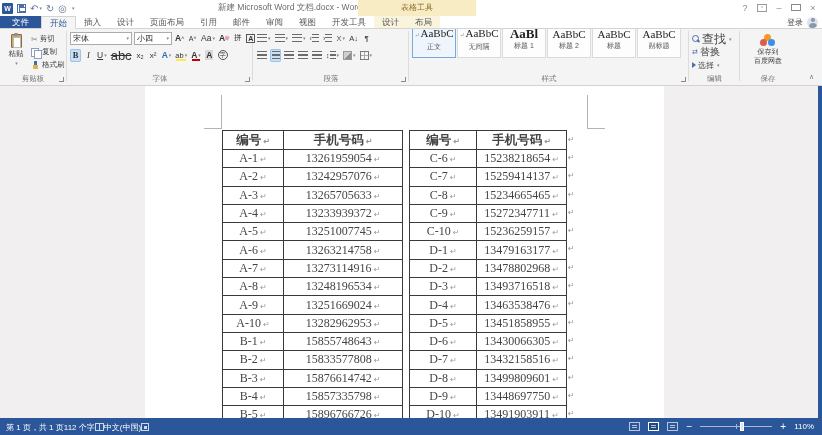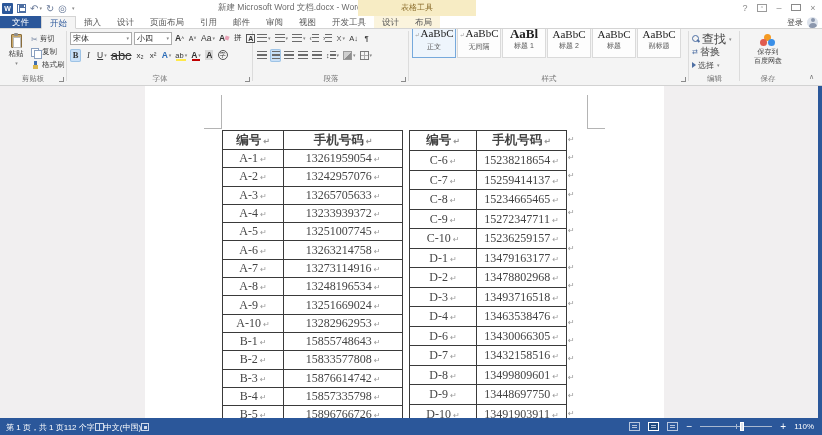--- a/index.html
+++ b/index.html
@@ -522,20 +522,24 @@
             </tr>
             <tr>
               <td>D-3<span class="cmark">↵</span></td>
               <td>13493716518<span class="cmark">↵</span></td>
             </tr>
             <tr>
               <td>D-4<span class="cmark">↵</span></td>
               <td>13463538476<span class="cmark">↵</span></td>
             </tr>
             <tr>
+              <td>D-5<span class="cmark">↵</span></td>
+              <td>13451858955<span class="cmark">↵</span></td>
+            </tr>
+            <tr>
               <td>D-6<span class="cmark">↵</span></td>
               <td>13430066305<span class="cmark">↵</span></td>
             </tr>
             <tr>
               <td>D-7<span class="cmark">↵</span></td>
               <td>13432158516<span class="cmark">↵</span></td>
             </tr>
             <tr>
               <td>D-8<span class="cmark">↵</span></td>
               <td>13499809601<span class="cmark">↵</span></td>

